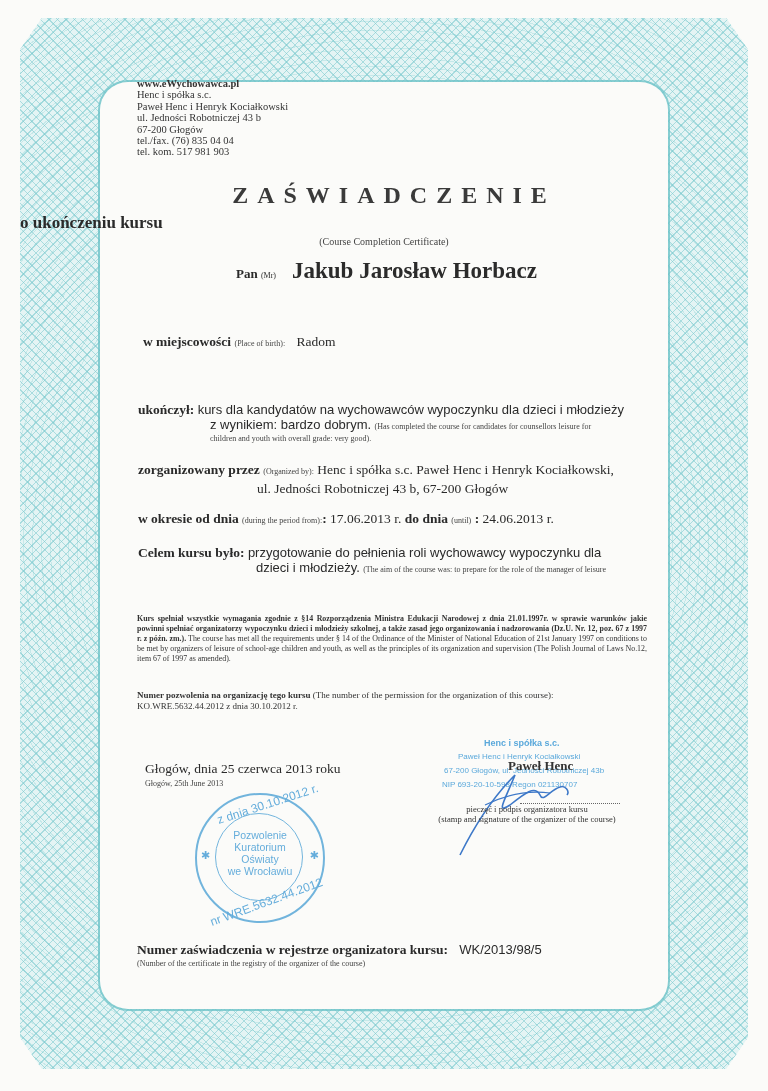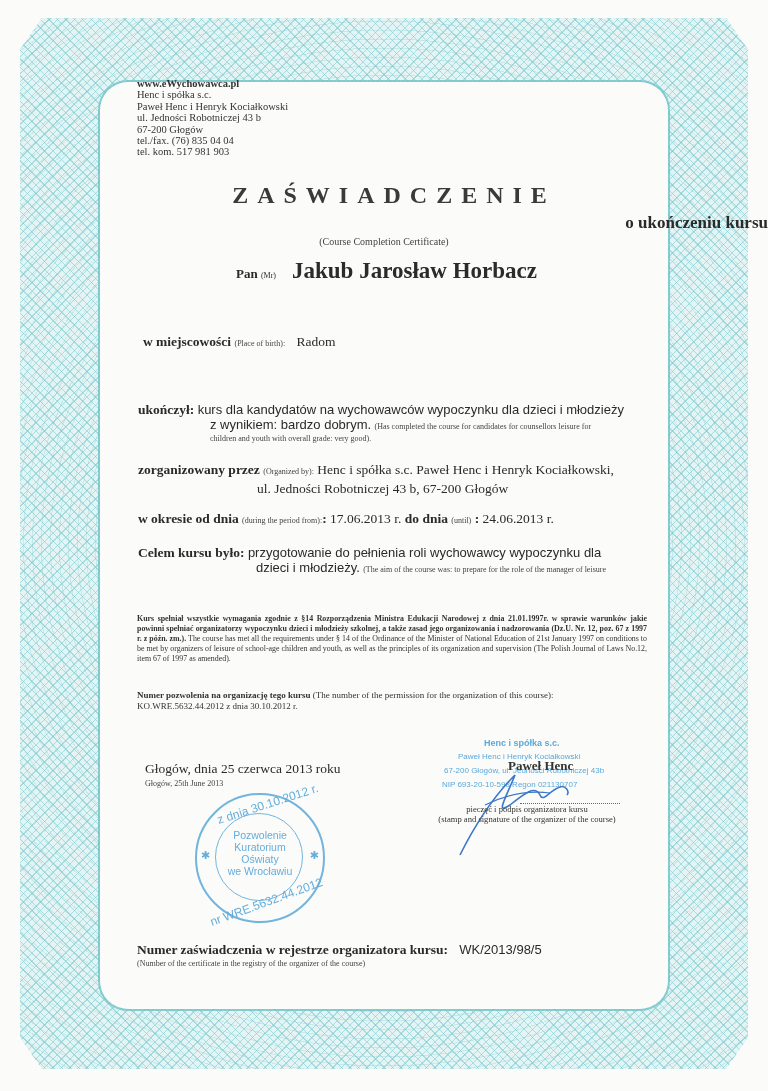--- a/index.html
+++ b/index.html
@@ -26,21 +26,21 @@
     box-shadow: 0 0 0 2px rgba(110,195,200,0.8);
   }
   
   .content { position: absolute; left: 0; top: 0; width: 768px; height: 925px; }
   .abs { position: absolute; }
 
   .header-block { left: 137px; top: 78px; font-size: 10.5px; line-height: 11.4px; color: #333; }
   .header-block .site { font-weight: bold; }
 
   .title { left: 0; width: 768px; top: 182px; text-align: center; font-size: 24px; font-weight: bold; letter-spacing: 9px; color: #3a3a3a; padding-left: 20px; box-sizing: border-box; }
-  .subtitle { left: 0; width: 768px; top: 213px; text-align: right; font-size: 17px; font-weight: bold; box-sizing: border-box; }
+  .subtitle { left: 0; width: 768px; top: 213px; text-align: left; font-size: 17px; font-weight: bold; padding-left: 20px; box-sizing: border-box; }
   .subtitle-en { left: 0; width: 768px; top: 236px; text-align: center; font-size: 10px; color: #444; box-sizing: border-box; }
 
   .name-row { left: 216px; top: 258px; margin-left: 20px; }
   .name-label { font-size: 13px; font-weight: bold; }
   .name-label small { font-size: 8px; font-weight: normal; }
   .name-value { font-size: 23px; font-weight: bold; margin-left: 12px; color: #2b2b2b; }
 
   .row { left: 138px; font-size: 13.5px; }
   .lbl { font-weight: bold; }
   .en { font-size: 8px; color: #444; }

